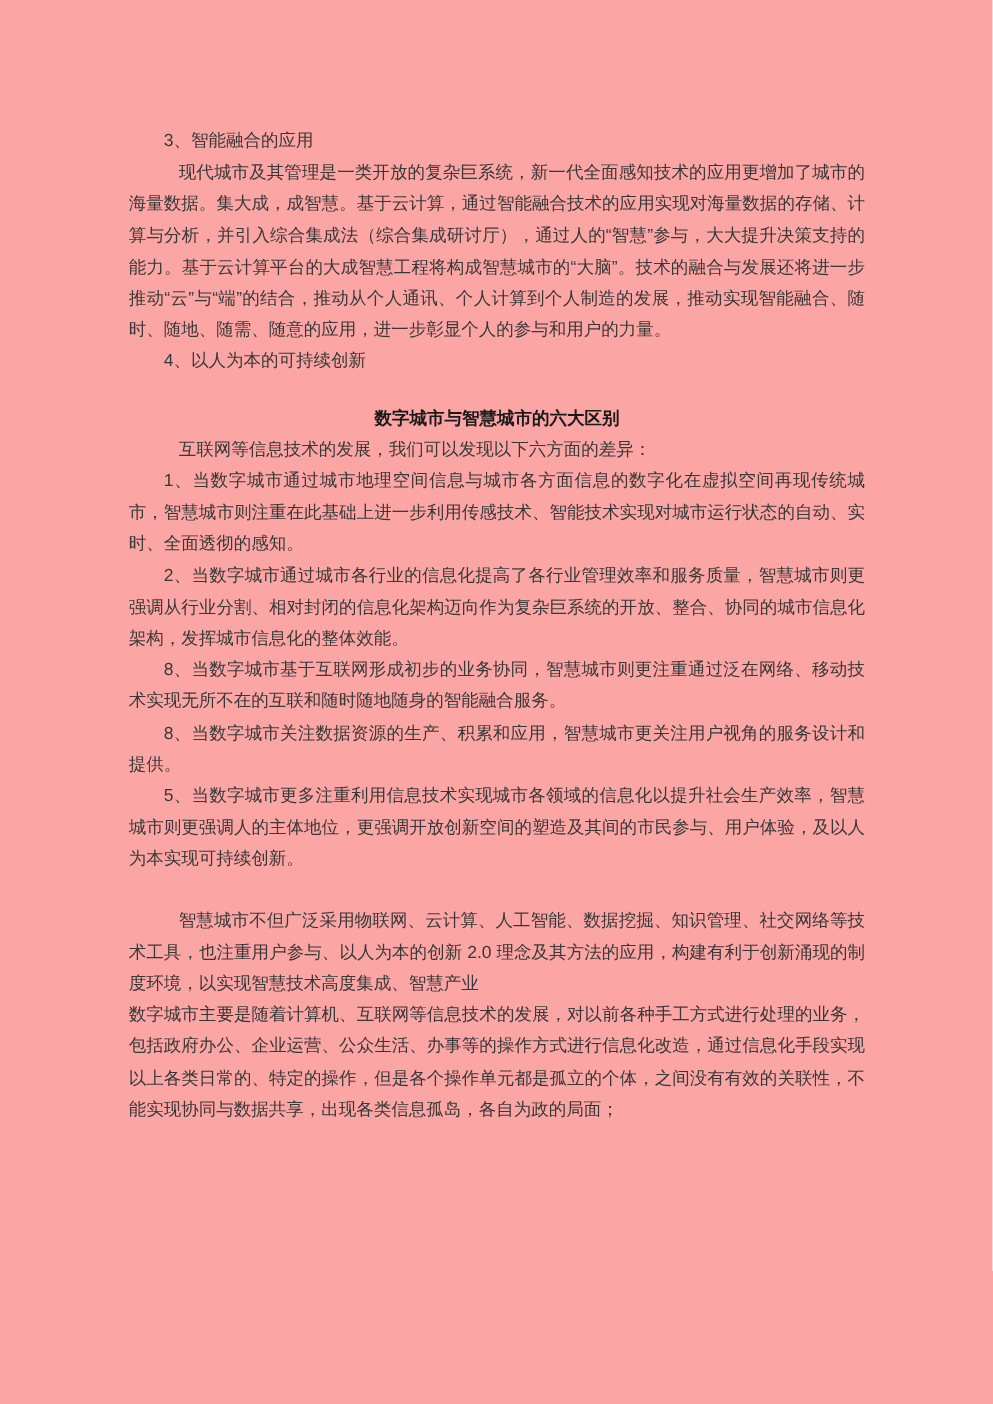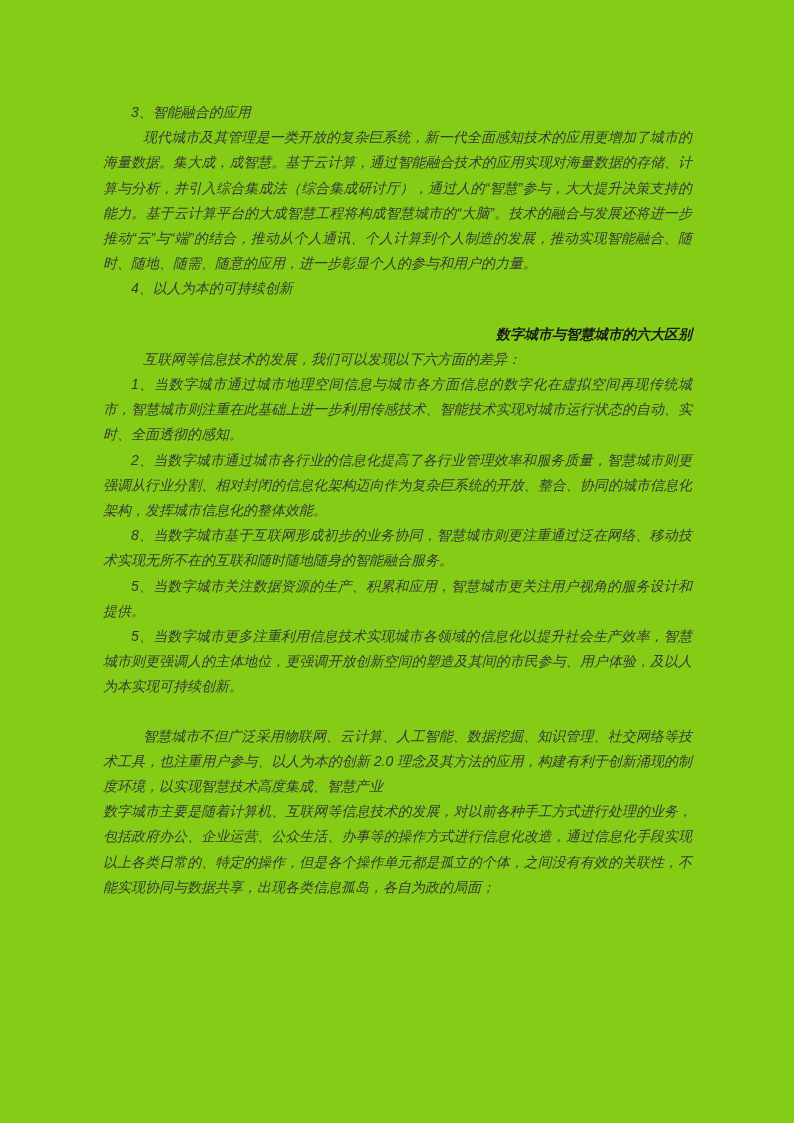--- a/index.html
+++ b/index.html
@@ -4,24 +4,23 @@
 <style>
   html, body {
     margin: 0;
     padding: 0;
     background: #ffffff;
   }
   .page {
     position: relative;
     width: 794px;
     height: 1123px;
-    background: #84cc16;
+    background: #fca5a5;
     overflow: hidden;
     font-family: "Liberation Sans", "DejaVu Sans", sans-serif;
-    font-style: italic;
   }
   .content {
     position: absolute;
     left: 103px;
     top: 100px;
     width: 589px;
     font-size: 14px;
     line-height: 25.2px;
     color: #383838;
     text-align: justify;
@@ -38,37 +37,37 @@
     text-indent: 28px;
   }
   p.flush {
     text-indent: 0;
   }
   p.heading {
     font-weight: bold;
     text-indent: 0;
     margin-top: 20px !important;
     color: #1a1a1a;
-    text-align: right;
+    text-align: center;
   }
   p.gap-before {
     margin-top: 24px !important;
   }
 </style>
 </head>
 <body>
 
 <div class="page">
   <div class="content" id="doc-content">
       <p class="num">3、智能融合的应用</p>
       <p class="para">现代城市及其管理是一类开放的复杂巨系统，新一代全面感知技术的应用更增加了城市的海量数据。集大成，成智慧。基于云计算，通过智能融合技术的应用实现对海量数据的存储、计算与分析，并引入综合集成法（综合集成研讨厅），通过人的“智慧”参与，大大提升决策支持的能力。基于云计算平台的大成智慧工程将构成智慧城市的“大脑”。技术的融合与发展还将进一步推动“云”与“端”的结合，推动从个人通讯、个人计算到个人制造的发展，推动实现智能融合、随时、随地、随需、随意的应用，进一步彰显个人的参与和用户的力量。</p>
       <p class="num">4、以人为本的可持续创新</p>
       <p class="heading">数字城市与智慧城市的六大区别</p>
       <p class="para">互联网等信息技术的发展，我们可以发现以下六方面的差异：</p>
       <p class="num">1、当数字城市通过城市地理空间信息与城市各方面信息的数字化在虚拟空间再现传统城市，智慧城市则注重在此基础上进一步利用传感技术、智能技术实现对城市运行状态的自动、实时、全面透彻的感知。</p>
       <p class="num">2、当数字城市通过城市各行业的信息化提高了各行业管理效率和服务质量，智慧城市则更强调从行业分割、相对封闭的信息化架构迈向作为复杂巨系统的开放、整合、协同的城市信息化架构，发挥城市信息化的整体效能。</p>
       <p class="num">8、当数字城市基于互联网形成初步的业务协同，智慧城市则更注重通过泛在网络、移动技术实现无所不在的互联和随时随地随身的智能融合服务。</p>
-      <p class="num">5、当数字城市关注数据资源的生产、积累和应用，智慧城市更关注用户视角的服务设计和提供。</p>
+      <p class="num">8、当数字城市关注数据资源的生产、积累和应用，智慧城市更关注用户视角的服务设计和提供。</p>
       <p class="num">5、当数字城市更多注重利用信息技术实现城市各领域的信息化以提升社会生产效率，智慧城市则更强调人的主体地位，更强调开放创新空间的塑造及其间的市民参与、用户体验，及以人为本实现可持续创新。</p>
       <p class="para gap-before">智慧城市不但广泛采用物联网、云计算、人工智能、数据挖掘、知识管理、社交网络等技术工具，也注重用户参与、以人为本的创新 2.0 理念及其方法的应用，构建有利于创新涌现的制度环境，以实现智慧技术高度集成、智慧产业</p>
       <p class="flush">数字城市主要是随着计算机、互联网等信息技术的发展，对以前各种手工方式进行处理的业务，包括政府办公、企业运营、公众生活、办事等的操作方式进行信息化改造，通过信息化手段实现以上各类日常的、特定的操作，但是各个操作单元都是孤立的个体，之间没有有效的关联性，不能实现协同与数据共享，出现各类信息孤岛，各自为政的局面；</p>
     </div>
 </div>
 
 </body></html>

